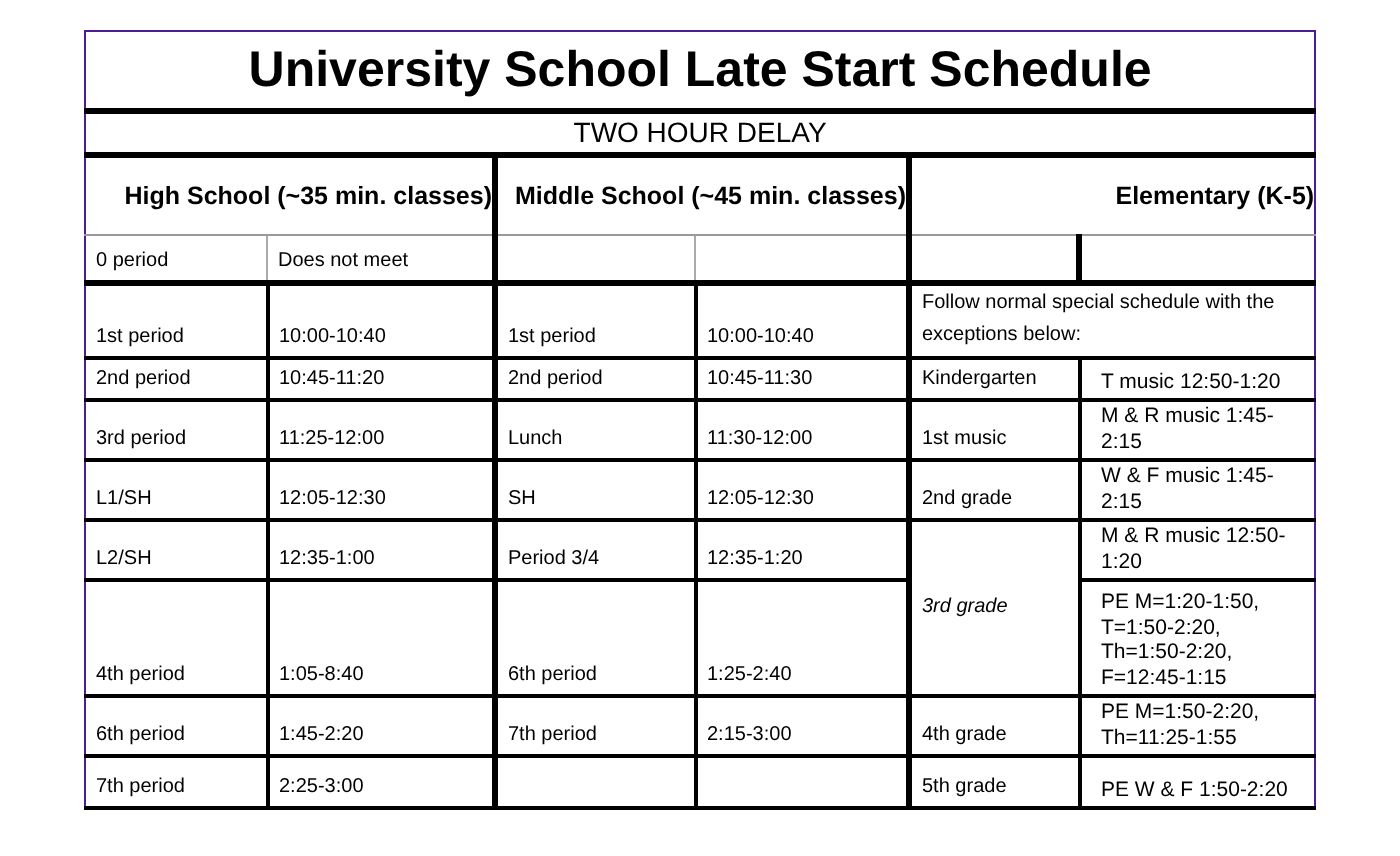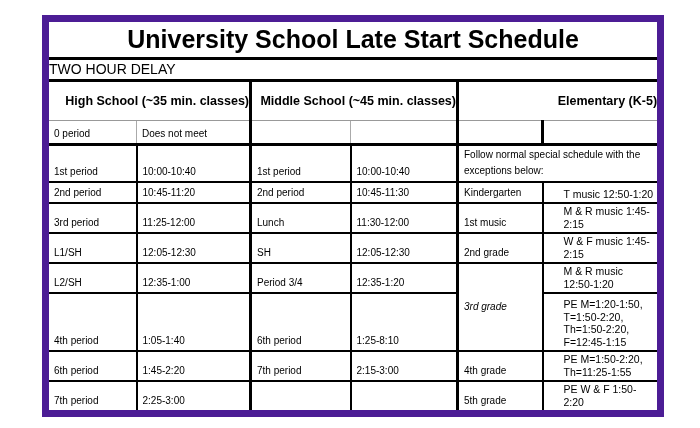--- a/index.html
+++ b/index.html
@@ -13,21 +13,21 @@
     font-family: "Liberation Sans", sans-serif;
     color: #000;
     overflow: hidden;
   }
   table.sched {
     position: absolute;
     left: 42px; top: 15px;
     width: 615px;
     border-collapse: collapse;
     table-layout: fixed;
-    border: 7px solid #4c1d95;
+    border: 1px solid #4c1d95;
   }
   td {
     box-sizing: border-box;
     padding: 0 2px 2px 5px;
     vertical-align: bottom;
     text-align: left;
     font-size: 10px;
     line-height: 15px;
     overflow: hidden;
     white-space: normal;
@@ -47,21 +47,21 @@
   tr.r8  { height: 26px; }
 
   td.c-title {
     font-size: 25px; font-weight: bold;
     text-align: center; vertical-align: middle;
     border-bottom: 3px solid #000;
     padding: 0;
   }
   td.c-sub {
     font-size: 14px;
-    text-align: left; vertical-align: middle;
+    text-align: center; vertical-align: middle;
     border-bottom: 3px solid #000;
     padding: 0;
   }
   td.c-head {
     font-size: 12.5px; font-weight: bold;
     text-align: right; vertical-align: middle;
     border-bottom: 1px solid #999;
     padding: 0;
   }
   
@@ -73,21 +73,21 @@
   tr.grid td { border-bottom: 2px solid #000; }
 
   td.note {
     vertical-align: top;
     padding-top: 1px;
     line-height: 16px;
   }
   td.elem-detail {
     font-size: 10.5px;
     line-height: 12.5px;
-    padding: 1px 2px 2px 20px;
+    padding: 1px 2px 2px 10px;
   }
   td.grade-span { vertical-align: middle; font-style: italic; }
 </style>
 </head>
 <body>
 
 <div class="canvas">
   <table class="sched">
     <colgroup>
       <col style="width:91px">
@@ -161,23 +161,23 @@
       <td class="thin-r">L2/SH</td>
       <td class="sec-r">12:35-1:00</td>
       <td class="thin-r">Period 3/4</td>
       <td class="sec-r">12:35-1:20</td>
       <td class="thin-r grade-span" rowspan="2">3rd grade</td>
       <td class="elem-detail">M &amp; R music 12:50-1:20</td>
     </tr>
 
     <tr class="r6 grid">
       <td class="thin-r">4th period</td>
-      <td class="sec-r">1:05-1:40</td>
+      <td class="sec-r">1:05-8:40</td>
       <td class="thin-r">6th period</td>
-      <td class="sec-r">1:25-8:10</td>
+      <td class="sec-r">1:25-2:40</td>
       <td class="elem-detail">PE M=1:20-1:50, T=1:50-2:20, Th=1:50-2:20, F=12:45-1:15</td>
     </tr>
 
     <tr class="r7 grid">
       <td class="thin-r">6th period</td>
       <td class="sec-r">1:45-2:20</td>
       <td class="thin-r">7th period</td>
       <td class="sec-r">2:15-3:00</td>
       <td class="thin-r">4th grade</td>
       <td class="elem-detail">PE  M=1:50-2:20, Th=11:25-1:55</td>

